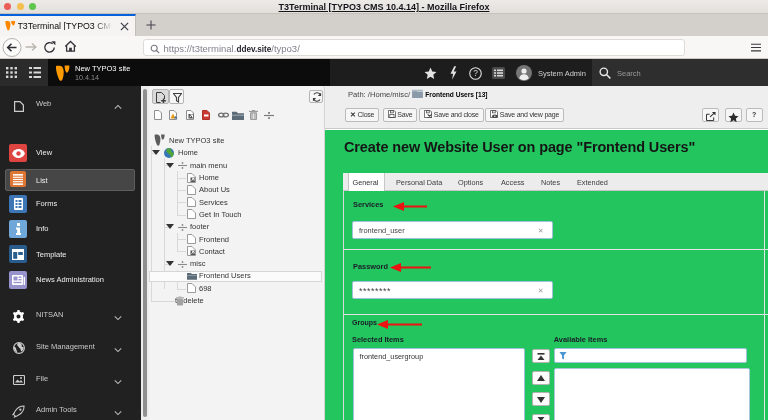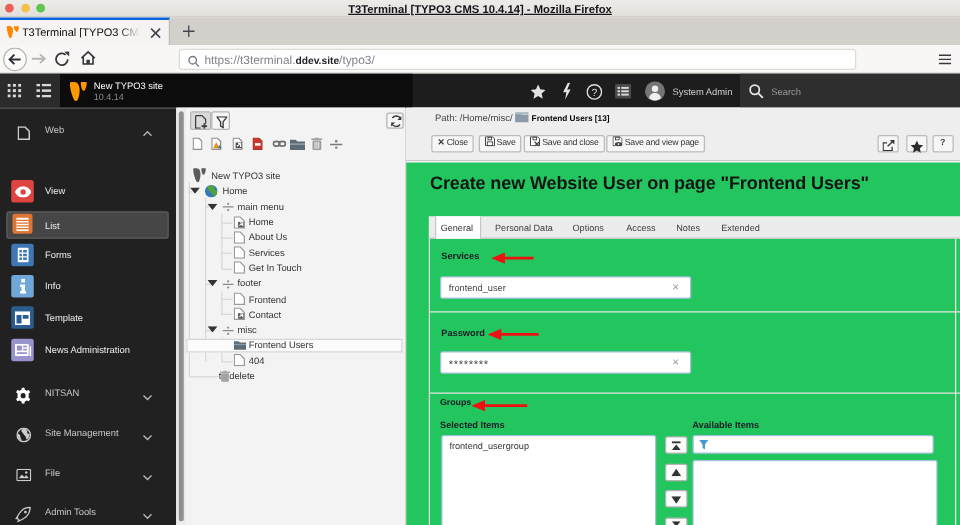--- a/index.html
+++ b/index.html
@@ -469,21 +469,21 @@
       <path stroke="#8a8a8a" stroke-width="1.1" d="M0 3.5 L9 3.5"></path>
       <circle cx="4.5" cy="1" r="0.9" fill="#8a8a8a"></circle>
       <circle cx="4.5" cy="6" r="0.9" fill="#8a8a8a"></circle>
     </svg>
   <div style="position:absolute;left:0px;top:183.5px;width:172.5px;height:11.5px;background:#fbfbfb;border:1px solid #d6d6d6;"></div>
   <div class="trow" style="left:50px;top:185.4px;">Frontend Users</div>
   <svg style="position:absolute;left:38px;top:185px" width="10" height="8" viewBox="0 0 12 9">
       <path fill="#5d6b77" d="M0 0.8 L4.5 0.8 L6 2.2 L12 2.2 L12 9 L0 9 Z"></path>
       <rect x="0" y="3.4" width="12" height="1.2" fill="#8b99a5"></rect>
     </svg>
-  <div class="trow" style="left:50px;top:197.7px;">404</div>
+  <div class="trow" style="left:50px;top:197.7px;">698</div>
   <svg style="position:absolute;left:38px;top:196.2px" width="9" height="10" viewBox="0 0 9 10">
       <path fill="#fff" stroke="#9a9a9a" stroke-width="1" d="M0.5 0.5 L5 0.5 L8.5 4 L8.5 9.5 L0.5 9.5 Z"></path>
     </svg>
   <div class="trow" style="left:26px;top:210.0px;">to delete</div>
   <svg style="position:absolute;left:26.5px;top:208.5px" width="8" height="10" viewBox="0 0 9 10">
       <g fill="#a3a3a3">
         <rect x="1" y="2.3" width="7" height="7.7" rx="1"></rect>
         <rect x="0" y="0.8" width="9" height="1.2"></rect>
         <rect x="3" y="0" width="3" height="1"></rect>
       </g>

